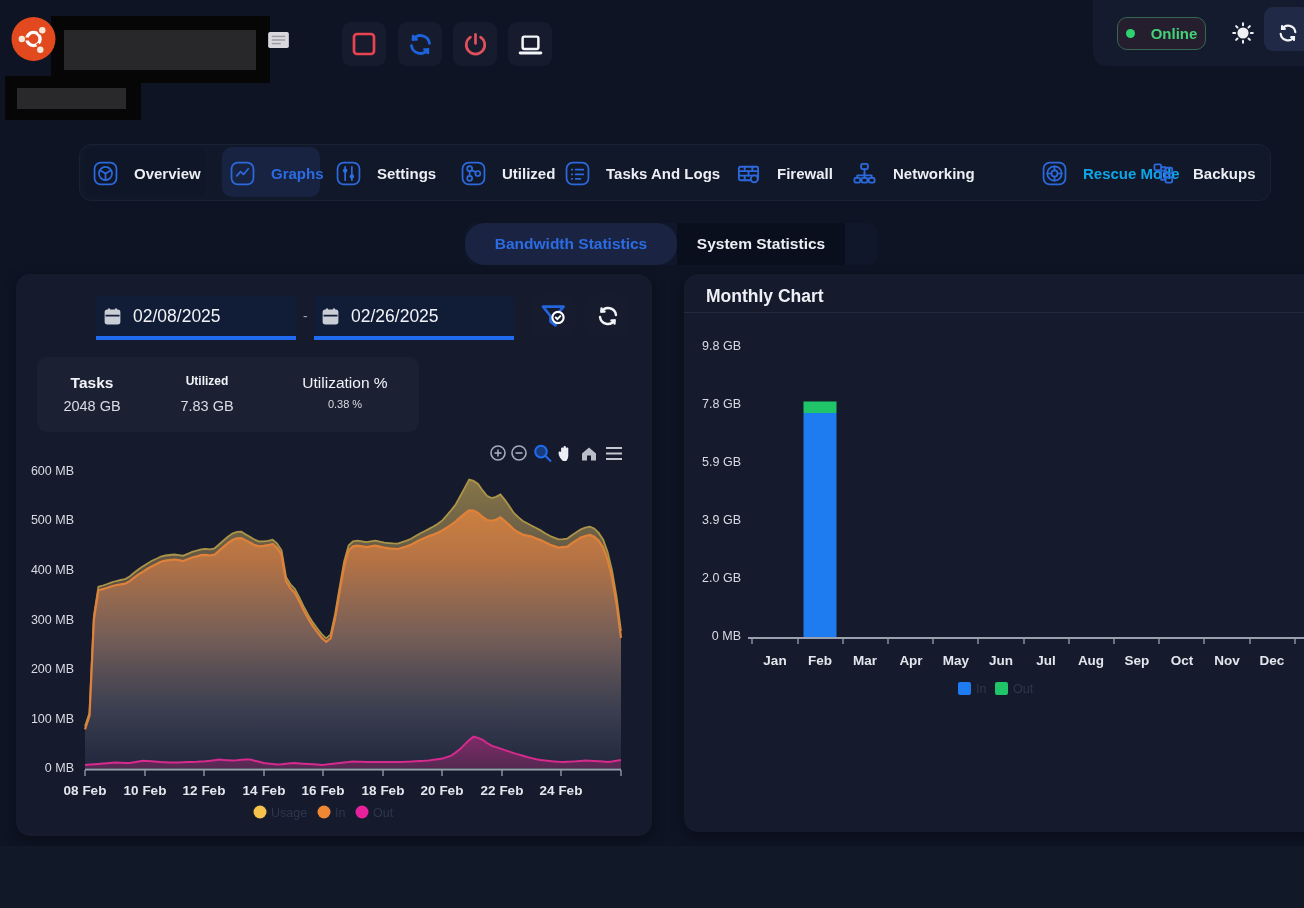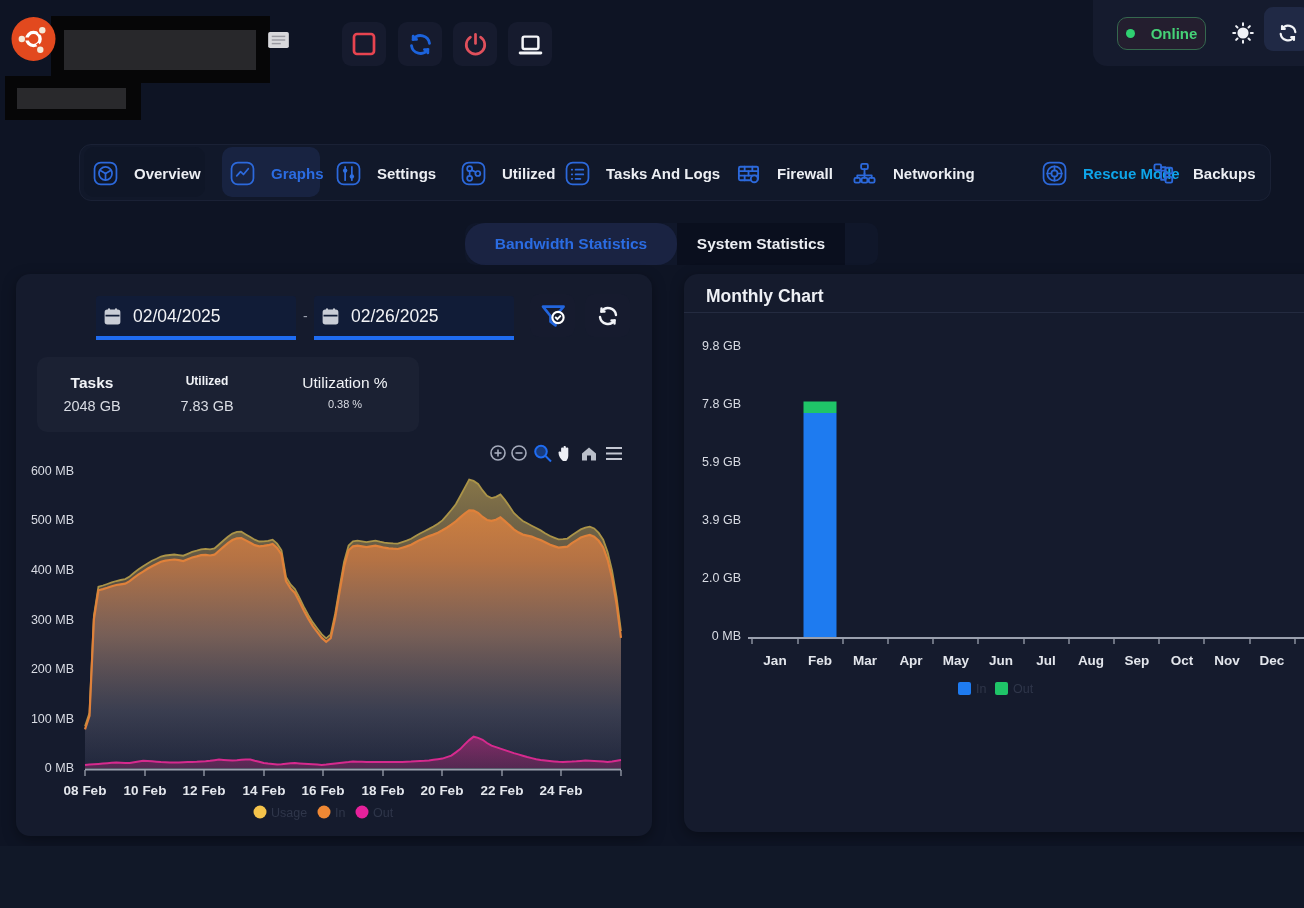--- a/index.html
+++ b/index.html
@@ -201,21 +201,21 @@
 
 <div class="card" style="left:16px;top:274px;width:636px;height:562px"></div>
 
 <div class="abs" style="left:96px;top:296px;width:200px;height:44px;background:#111c37;border-bottom:4px solid #1f6cf1;border-radius:3px 3px 0 0"></div>
 <svg class="abs" style="left:102px;top:306px" width="21" height="21" viewBox="0 0 24 24" fill="none" stroke="#c9cdd6" stroke-width="2">
  <rect x="4" y="5" width="16" height="15" rx="2" fill="#c9cdd6"></rect>
  <line x1="8" y1="2.8" x2="8" y2="7" stroke-width="2.4"></line>
     <line x1="16" y1="2.8" x2="16" y2="7" stroke-width="2.4"></line>
  <line x1="4" y1="11" x2="20" y2="11" stroke="#111c37" stroke-width="2"></line>
 </svg>
-<div class="abs" style="left:133px;top:306px;color:#f2f3f6;font-size:17.5px;font-weight:500">02/04/2025</div>
+<div class="abs" style="left:133px;top:306px;color:#f2f3f6;font-size:17.5px;font-weight:500">02/08/2025</div>
 <div class="abs" style="left:303px;top:308px;color:#9aa0ae;font-size:14px">-</div>
 <div class="abs" style="left:314px;top:296px;width:200px;height:44px;background:#111c37;border-bottom:4px solid #1f6cf1;border-radius:3px 3px 0 0"></div>
 <svg class="abs" style="left:320px;top:306px" width="21" height="21" viewBox="0 0 24 24" fill="none" stroke="#c9cdd6" stroke-width="2">
  <rect x="4" y="5" width="16" height="15" rx="2" fill="#c9cdd6"></rect>
  <line x1="8" y1="2.8" x2="8" y2="7" stroke-width="2.4"></line>
     <line x1="16" y1="2.8" x2="16" y2="7" stroke-width="2.4"></line>
  <line x1="4" y1="11" x2="20" y2="11" stroke="#111c37" stroke-width="2"></line>
 </svg>
 <div class="abs" style="left:351px;top:306px;color:#f2f3f6;font-size:17.5px;font-weight:500">02/26/2025</div>
 

